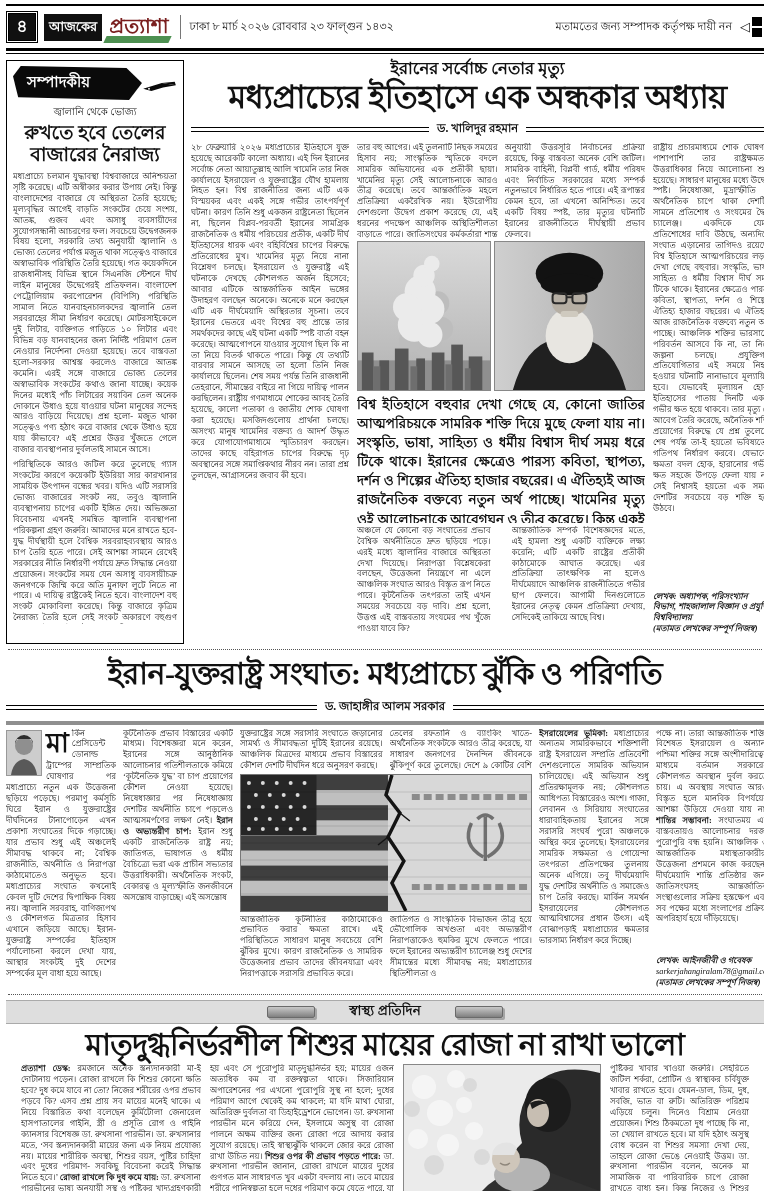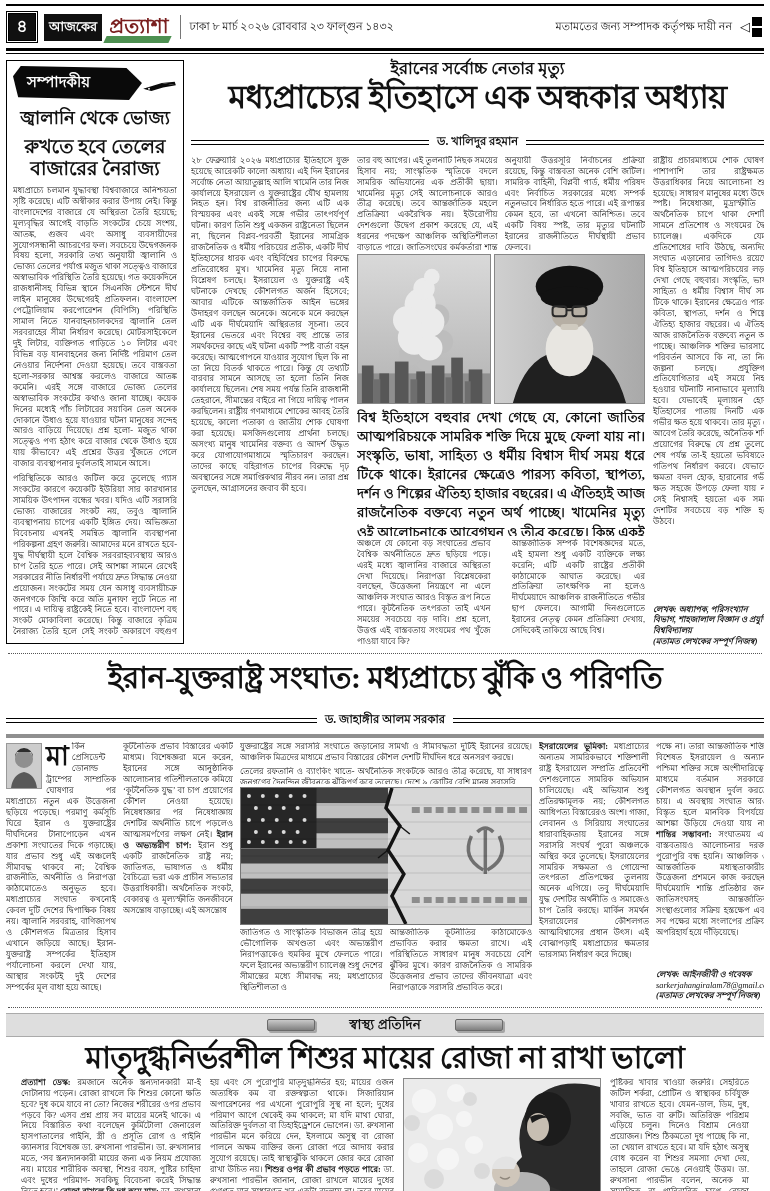--- a/index.html
+++ b/index.html
@@ -27,29 +27,29 @@
   .secmark .blocks{display:flex;flex-direction:column;gap:2px;}
   .secmark .blocks div{width:10px;height:9px;background:#000;}
   .dblrule{margin:0 6px;border-top:3px solid #000;border-bottom:1px solid #000;height:2px;}
   
   .mainrow{display:flex;gap:7px;padding:6px 6px 0;}
   .edbox{width:178px;min-width:178px;border:1px solid #000;padding:5px 6px;box-sizing:border-box;height:584px;overflow:hidden;}
   .edmast{position:relative;height:34px;margin-bottom:4px;display:flex;align-items:flex-end;}
   .edbanner{background:#0a0a0a;color:#fff;font-weight:bold;font-size:15px;padding:4px 10px 5px 14px;
             clip-path:polygon(0 30%,6% 0,88% 6%,100% 50%,90% 100%,4% 92%);width:64%;}
   .edpen{flex:1;height:26px;}
-  .edkick{text-align:center;font-size:18px;font-weight:bold;margin:3px 0 1px;}
+  .edkick{text-align:center;font-size:10px;font-weight:normal;margin:3px 0 1px;}
   .edhead{text-align:center;font-size:19px;font-weight:bold;line-height:1.18;margin:0 0 5px;}
   .edbody{font-size:8.3px;line-height:1.32;text-align:justify;height:452px;overflow:hidden;}
   .edbody p{margin:0 0 4px;}
   
   .art1{flex:1;min-width:0;}
   .a1kick{text-align:center;font-size:16.5px;font-weight:bold;line-height:1.1;}
   .a1head{text-align:center;font-size:32px;font-weight:bold;line-height:1.08;margin:2px 0 3px;letter-spacing:-.5px;}
-  .byrow{display:flex;align-items:center;gap:8px;margin:18px 0 4px;}
+  .byrow{display:flex;align-items:center;gap:8px;margin:5px 0 4px;}
   .byrule{flex:1;height:3px;border-top:1px solid #000;border-bottom:1px solid #000;}
   .byname{font-size:11.5px;font-weight:bold;white-space:nowrap;}
   .a1body{display:flex;gap:8px;height:492px;overflow:hidden;}
   .coltext{font-size:8.3px;line-height:1.32;text-align:justify;overflow:hidden;}
   .a1c1{width:158px;min-width:158px;}
   .a1center{width:288px;min-width:288px;display:flex;flex-direction:column;}
   .a1minis{display:flex;gap:7px;height:95px;overflow:hidden;}
   .a1minis>div{flex:1;}
   .photorow{display:flex;gap:3px;height:150px;margin:3px 0;}
   .photorow .ph{border:1px solid #888;overflow:hidden;background:#ccc;}
@@ -65,21 +65,21 @@
   .dotdiv{border-top:1px dotted #555;margin:5px 8px 4px;}
   
   .art2{padding:0 6px;}
   .a2head{text-align:center;font-size:30px;font-weight:bold;line-height:1.05;letter-spacing:-.5px;}
   .grayrule{height:4px;background:#8f8f8f;margin:2px 0 4px;}
   .a2body{display:flex;gap:7px;height:260px;overflow:hidden;}
   .a2c{width:110px;min-width:110px;}
   .a2c5{width:112px;min-width:112px;display:flex;flex-direction:column;}
   .a2c5 .txt{flex:1;overflow:hidden;}
   .a2center{width:292px;min-width:292px;display:flex;flex-direction:column;}
-  .a2minis{display:flex;gap:7px;height:42px;overflow:hidden;flex-direction:column;}
+  .a2minis{display:flex;gap:7px;height:42px;overflow:hidden;}
   .a2minis>div{flex:1;}
   .flagwrap{border:1px solid #777;height:136px;margin:3px 0;overflow:hidden;}
   .flagwrap svg{display:block;width:100%;height:100%;}
   .a2under{display:flex;gap:7px;flex:1;overflow:hidden;}
   .a2under>div{flex:1;}
   .headshot{float:left;width:34px;height:44px;margin:1px 4px 1px 0;border:1px solid #999;}
   .headshot svg{display:block;width:100%;height:100%;}
   .dropcap{float:left;font-size:27px;font-weight:bold;line-height:.9;margin:2px 3px 0 0;}
   .bd{font-weight:bold;}
   
@@ -325,22 +325,22 @@
               <line x1="0" y1="85" x2="292" y2="85"></line>
                 <line x1="0" y1="102" x2="292" y2="102"></line>
               <line x1="0" y1="119" x2="292" y2="119"></line>
             </g>
             <polyline points="152,0 146,20 160,38 148,62 164,86 152,108 166,136" fill="none" stroke="#141414" stroke-width="3.5"></polyline>
             <polyline points="160,38 170,46" fill="none" stroke="#141414" stroke-width="1.5"></polyline>
             <polyline points="148,62 138,70" fill="none" stroke="#141414" stroke-width="1.5"></polyline>
           </svg>
         </div>
         <div class="a2under">
+          <div class="coltext">আন্তর্জাতিক কূটনীতির কাঠামোকেও প্রভাবিত করার ক্ষমতা রাখে। এই পরিস্থিতিতে সাধারণ মানুষ সবচেয়ে বেশি ঝুঁকির মুখে। কারণ রাজনৈতিক ও সামরিক উত্তেজনার প্রভাব তাদের জীবনযাত্রা এবং নিরাপত্তাকে সরাসরি প্রভাবিত করে।</div>
           <div class="coltext">জাতিগত ও সাংস্কৃতিক বিভাজন তীব্র হয়ে ভৌগোলিক অখণ্ডতা এবং অভ্যন্তরীণ নিরাপত্তাকেও হুমকির মুখে ফেলতে পারে। ফলে ইরানের অভ্যন্তরীণ চ্যালেঞ্জ শুধু দেশের সীমান্তের মধ্যে সীমাবদ্ধ নয়; মধ্যপ্রাচ্যের স্থিতিশীলতা ও</div>
-          <div class="coltext">আন্তর্জাতিক কূটনীতির কাঠামোকেও প্রভাবিত করার ক্ষমতা রাখে। এই পরিস্থিতিতে সাধারণ মানুষ সবচেয়ে বেশি ঝুঁকির মুখে। কারণ রাজনৈতিক ও সামরিক উত্তেজনার প্রভাব তাদের জীবনযাত্রা এবং নিরাপত্তাকে সরাসরি প্রভাবিত করে।</div>
         </div>
       </div>
       <div class="coltext a2c">
         <span class="bd">ইসরায়েলের ভূমিকা:</span><span> মধ্যপ্রাচ্যের অন্যতম সামরিকভাবে শক্তিশালী রাষ্ট্র ইসরায়েল সম্প্রতি প্রতিবেশী দেশগুলোতে সামরিক অভিযান চালিয়েছে। এই অভিযান শুধু প্রতিরক্ষামূলক নয়; কৌশলগত আধিপত্য বিস্তারেরও অংশ। গাজা, লেবানন ও সিরিয়ায় সংঘাতের ধারাবাহিকতায় ইরানের সঙ্গে সরাসরি সংঘর্ষ পুরো অঞ্চলকে অস্থির করে তুলেছে। ইসরায়েলের সামরিক সক্ষমতা ও গোয়েন্দা তৎপরতা প্রতিপক্ষের তুলনায় অনেক এগিয়ে। তবু দীর্ঘমেয়াদি যুদ্ধ দেশটির অর্থনীতি ও সমাজেও চাপ তৈরি করছে। মার্কিন সমর্থন ইসরায়েলের কৌশলগত আত্মবিশ্বাসের প্রধান উৎস। এই বোঝাপড়াই মধ্যপ্রাচ্যের ক্ষমতার ভারসাম্য নির্ধারণ করে দিচ্ছে।</span>
       </div>
       <div class="a2c5">
         <div class="coltext txt">
           <span>পক্ষে না। তারা আন্তর্জাতিক শক্তি, বিশেষত ইসরায়েল ও অন্যান্য পশ্চিমা শক্তির সঙ্গে অংশীদারিত্বের মাধ্যমে বর্তমান সরকারের কৌশলগত অবস্থান দুর্বল করতে চায়। এ অবস্থায় সংঘাত আরও বিস্তৃত হলে মানবিক বিপর্যয়ের আশঙ্কা উড়িয়ে দেওয়া যায় না। </span><span class="bd">শান্তির সম্ভাবনা:</span><span> সংঘাতময় এই বাস্তবতায়ও আলোচনার দরজা পুরোপুরি বন্ধ হয়নি। আঞ্চলিক ও আন্তর্জাতিক মধ্যস্থতাকারীরা উত্তেজনা প্রশমনে কাজ করছেন। দীর্ঘমেয়াদি শান্তি প্রতিষ্ঠার জন্য জাতিসংঘসহ আন্তর্জাতিক সংস্থাগুলোর সক্রিয় হস্তক্ষেপ এবং সব পক্ষের মধ্যে সংলাপের প্রক্রিয়া অপরিহার্য হয়ে দাঁড়িয়েছে।</span>
         </div>
         <div class="credit">

